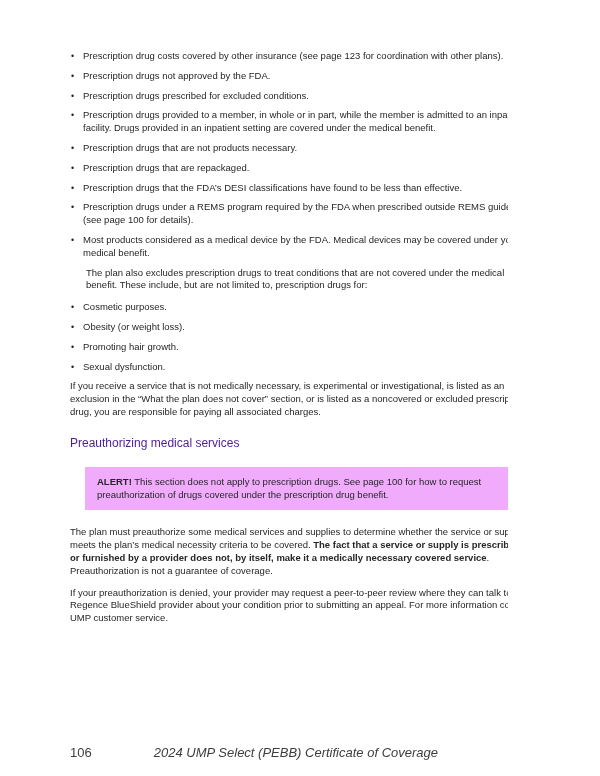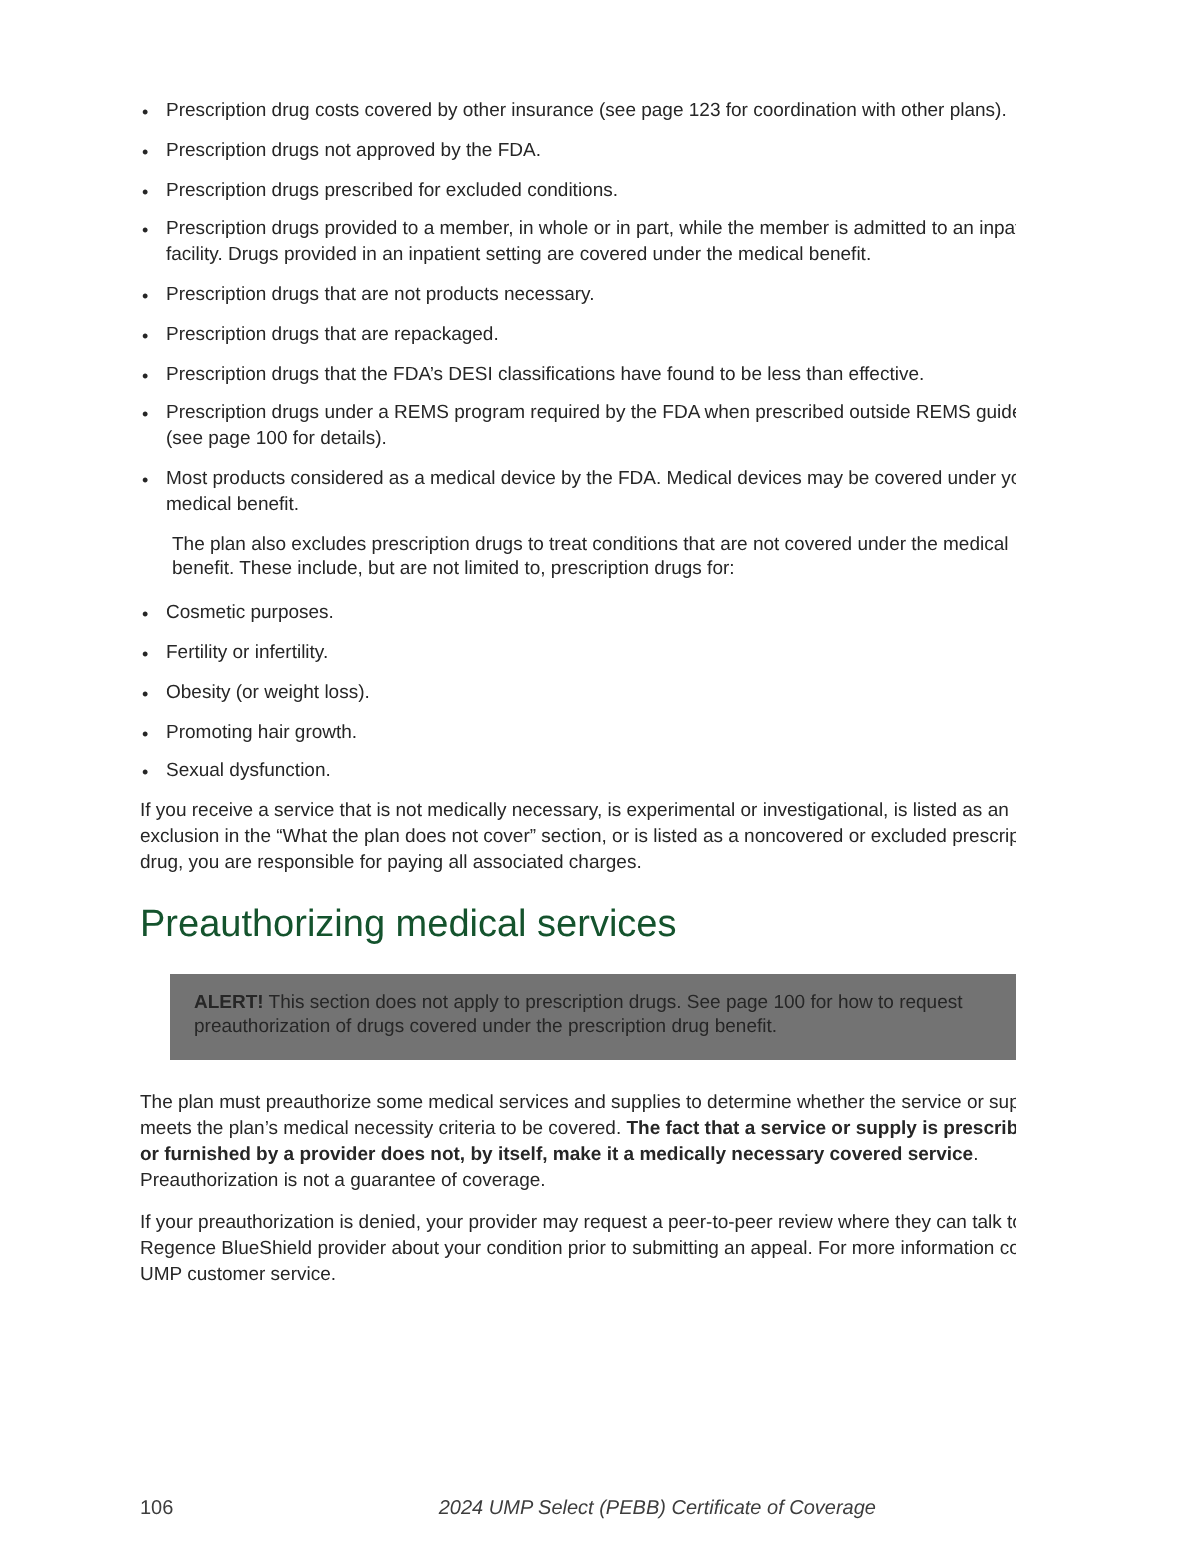--- a/index.html
+++ b/index.html
@@ -43,42 +43,42 @@
   p.intro { margin: 2px 0 9px 16px; }
   h1.section-heading {
     font-size: 20px;
     line-height: 24px;
     font-weight: 700;
     color: #000000;
     margin: 14px 0 5px 0;
     letter-spacing: -0.2px;
   }
   h2.subsection-heading {
-    font-size: 19px;
+    font-size: 12px;
     line-height: 20px;
     font-weight: 400;
-    color: #14532d;
+    color: #4c1d95;
     margin: 14px 0 14px 0;
   }
   .alert-box {
-    background: #737373;
+    background: #f0abfc;
     margin: 0 0 16px 15px;
     padding: 9px 12px;
   }
   .alert-box p { margin: 0; }
   strong { font-weight: 700; }
   .footer {
     position: absolute;
     left: 70px;
     right: 70px;
     bottom: 16px;
     display: flex;
     justify-content: space-between;
     align-items: baseline;
-    font-size: 10px;
+    font-size: 13px;
     color: #3d3d3d;
   }
   .footer .doc-title { font-style: italic; }
 </style>
 </head>
 <body>
 
 <div class="page">
   <div class="content">
 
@@ -91,21 +91,20 @@
       <li>Prescription drugs that are repackaged.</li>
       <li>Prescription drugs that the FDA’s DESI classifications have found to be less than effective.</li>
       <li>Prescription drugs under a REMS program required by the FDA when prescribed outside REMS guidelines (see page 100 for details).</li>
       <li>Most products considered as a medical device by the FDA. Medical devices may be covered under your medical benefit.</li>
     </ul>
 
     <p class="intro">The plan also excludes prescription drugs to treat conditions that are not covered under the medical benefit. These include, but are not limited to, prescription drugs for:</p>
 
     <ul class="bullet-list">
       <li>Cosmetic purposes.</li>
-      <li>Fertility or infertility.</li>
       <li>Obesity (or weight loss).</li>
       <li>Promoting hair growth.</li>
       <li>Sexual dysfunction.</li>
     </ul>
 
 
     <p>If you receive a service that is not medically necessary, is experimental or investigational, is listed as an exclusion in the “What the plan does not cover” section, or is listed as a noncovered or excluded prescription drug, you are responsible for paying all associated charges.</p>
 
     <h2 class="subsection-heading">Preauthorizing medical services</h2>
 

